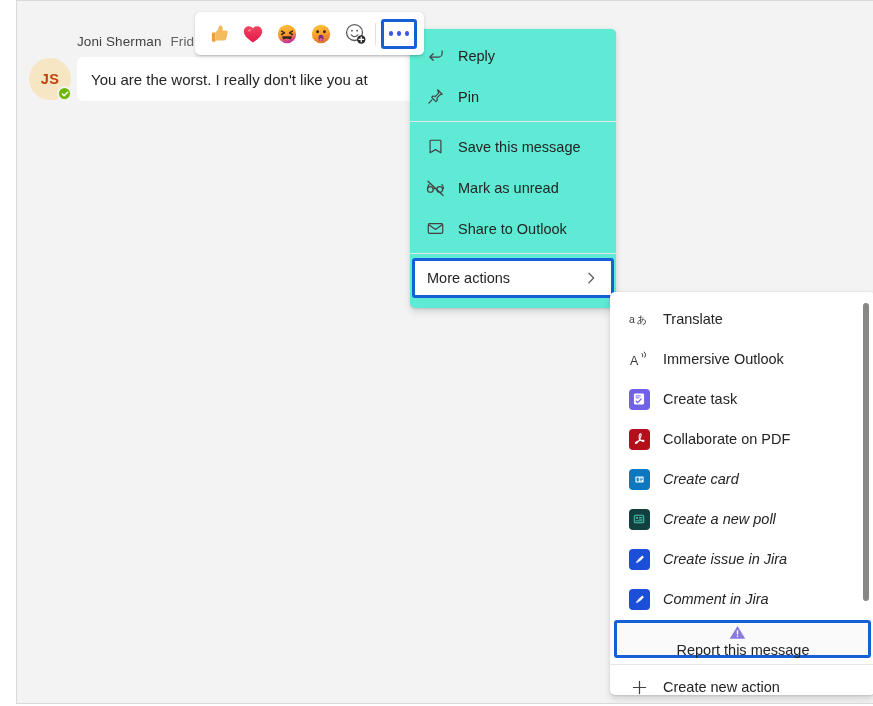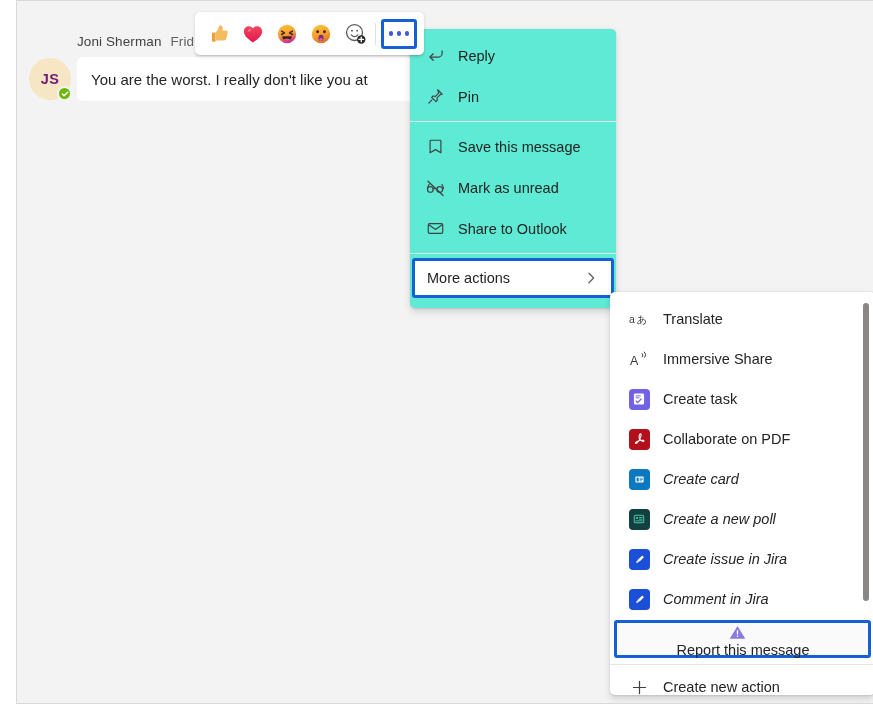--- a/index.html
+++ b/index.html
@@ -39,21 +39,21 @@
     left: 12px;
     top: 57px;
     width: 42px;
     height: 42px;
   }
   .avatar {
     width: 42px;
     height: 42px;
     border-radius: 50%;
     background: #f7e6c4;
-    color: #701a75;
+    color: #c2410c;
     font-size: 14.5px;
     font-weight: 600;
     display: flex;
     align-items: center;
     justify-content: center;
     letter-spacing: .3px;
   }
   .presence {
     position: absolute;
     right: -1px;
@@ -467,21 +467,21 @@
     </div>
 
     <div class="sub-item">
       <span class="ic">
         <svg width="21" height="19" viewBox="0 0 22 19" aria-hidden="true">
           <text x="1" y="15" font-family="Liberation Sans, sans-serif" font-size="13" fill="#3b3b3b">A</text>
           <path d="M13.6 3.1c1.1.9 1.2 2.4.3 3.6" fill="none" stroke="#3b3b3b" stroke-width="1" stroke-linecap="round"></path>
           <path d="M15.9 1.6c1.7 1.4 1.9 3.8.5 5.6" fill="none" stroke="#3b3b3b" stroke-width="1" stroke-linecap="round"></path>
         </svg>
       </span>
-      <span class="lbl">Immersive Share</span>
+      <span class="lbl">Immersive Outlook</span>
     </div>
 
     <div class="sub-item">
       <span class="ic">
         <span class="app-ic" style="background:#7160e8">
           <svg width="14" height="14" viewBox="0 0 16 16" aria-hidden="true">
             <rect x="2.2" y="1.6" width="11.6" height="12.8" rx="1.6" fill="#ffffff"></rect>
             <path d="M4.6 4.4h5M4.6 6.6h3.4" stroke="#7160e8" stroke-width="1.1" stroke-linecap="round"></path>
             <path d="m4.8 10.4 1.7 1.8 4-4.3" fill="none" stroke="#7160e8" stroke-width="1.5" stroke-linecap="round" stroke-linejoin="round"></path>
           </svg>

